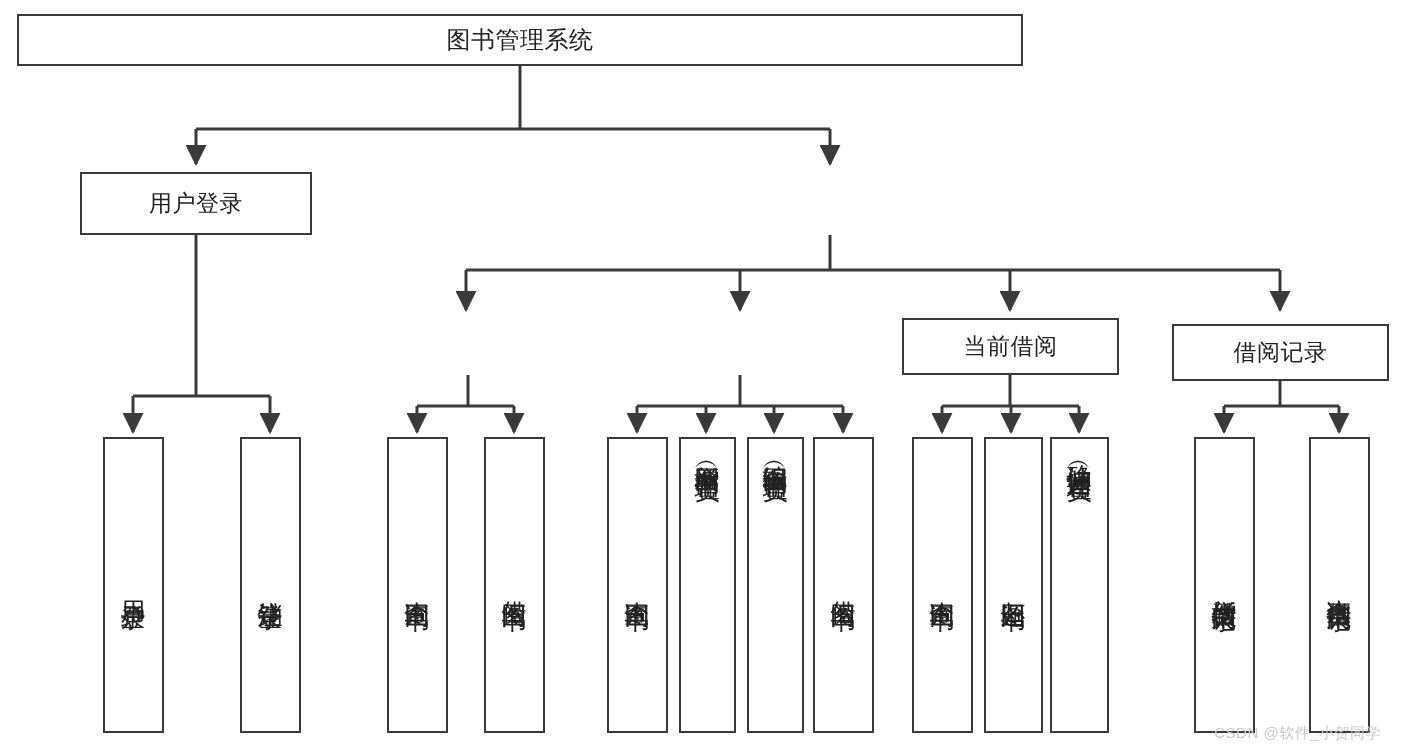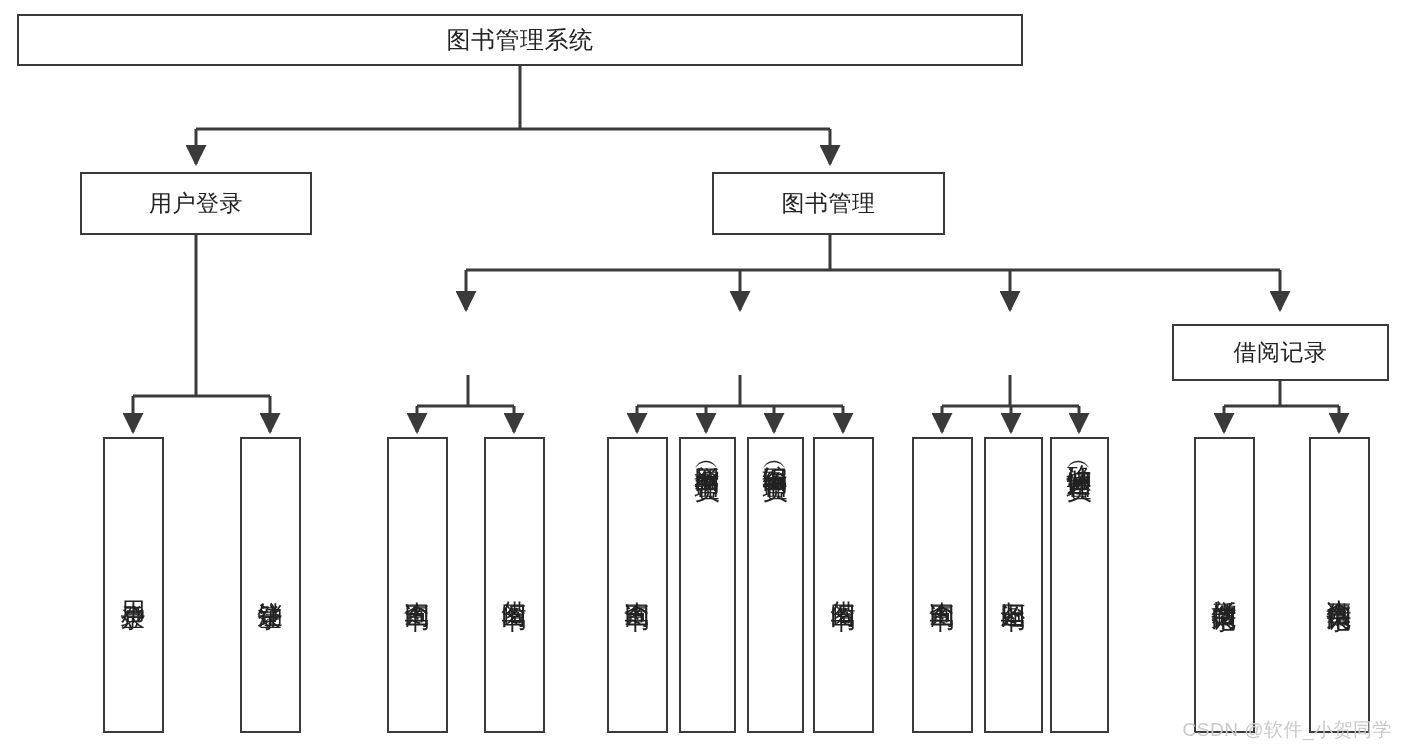--- a/index.html
+++ b/index.html
@@ -62,23 +62,23 @@
     font-size: 25px;
     line-height: 1.04;
     letter-spacing: 2px;
     max-height: 100%;
   }
   .node.vert.top .label {
     align-self: flex-start;
   }
   .watermark {
     position: absolute;
-    right: 13px;
+    right: 24px;
     bottom: 4px;
-    font-size: 19px;
+    font-size: 15px;
     color: #c9c9c9;
     letter-spacing: 0.5px;
     z-index: 6;
     white-space: nowrap;
   }
 </style>
 </head>
 <body>
 
 <div id="canvas">
@@ -134,26 +134,26 @@
   </svg>
 
   <div class="node horiz root" style="left:17px; top:14px; width:1006px; height:52px;">
     <span class="label">图书管理系统</span>
   </div>
 
   <div class="node horiz" style="left:80px; top:172px; width:232px; height:63px;">
     <span class="label">用户登录</span>
   </div>
 
-  <div class="node horiz" style="left:712px; top:172px; width:233px; height:63px;">
-    <span class="label">图书管理</span>
-  </div>
-
-
-
+
+
+
+  <div class="node horiz" style="left:902px; top:318px; width:217px; height:57px;">
+    <span class="label">当前借阅</span>
+  </div>
 
   <div class="node horiz" style="left:1172px; top:324px; width:217px; height:57px;">
     <span class="label">借阅记录</span>
   </div>
 
   <div class="node vert" style="left:103px; top:437px; width:61px; height:296px;">
     <span class="label">用户登录</span>
   </div>
 
   <div class="node vert" style="left:240px; top:437px; width:61px; height:296px;">

